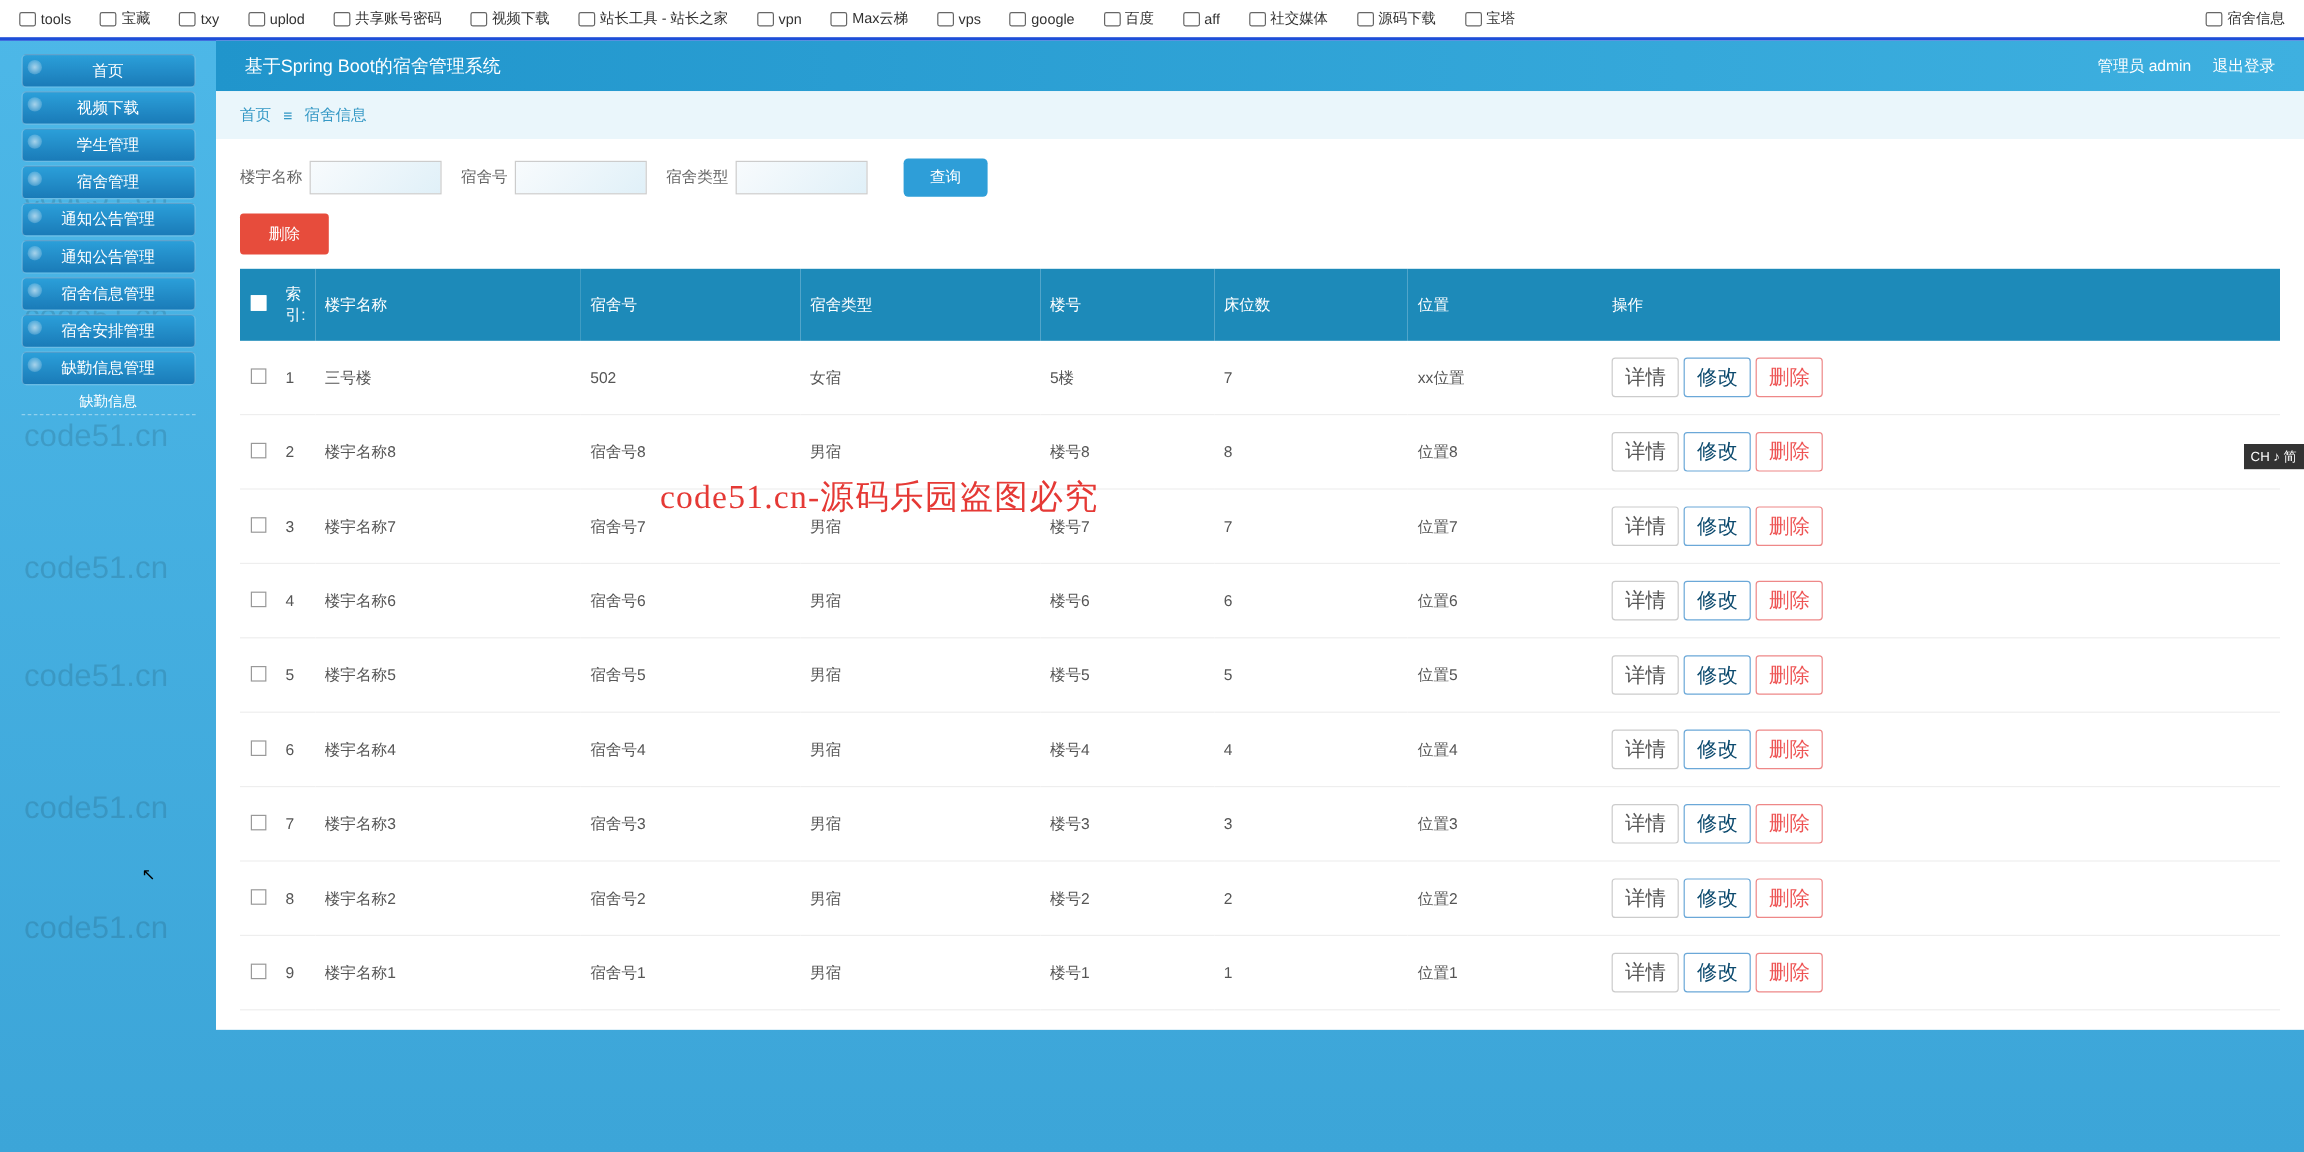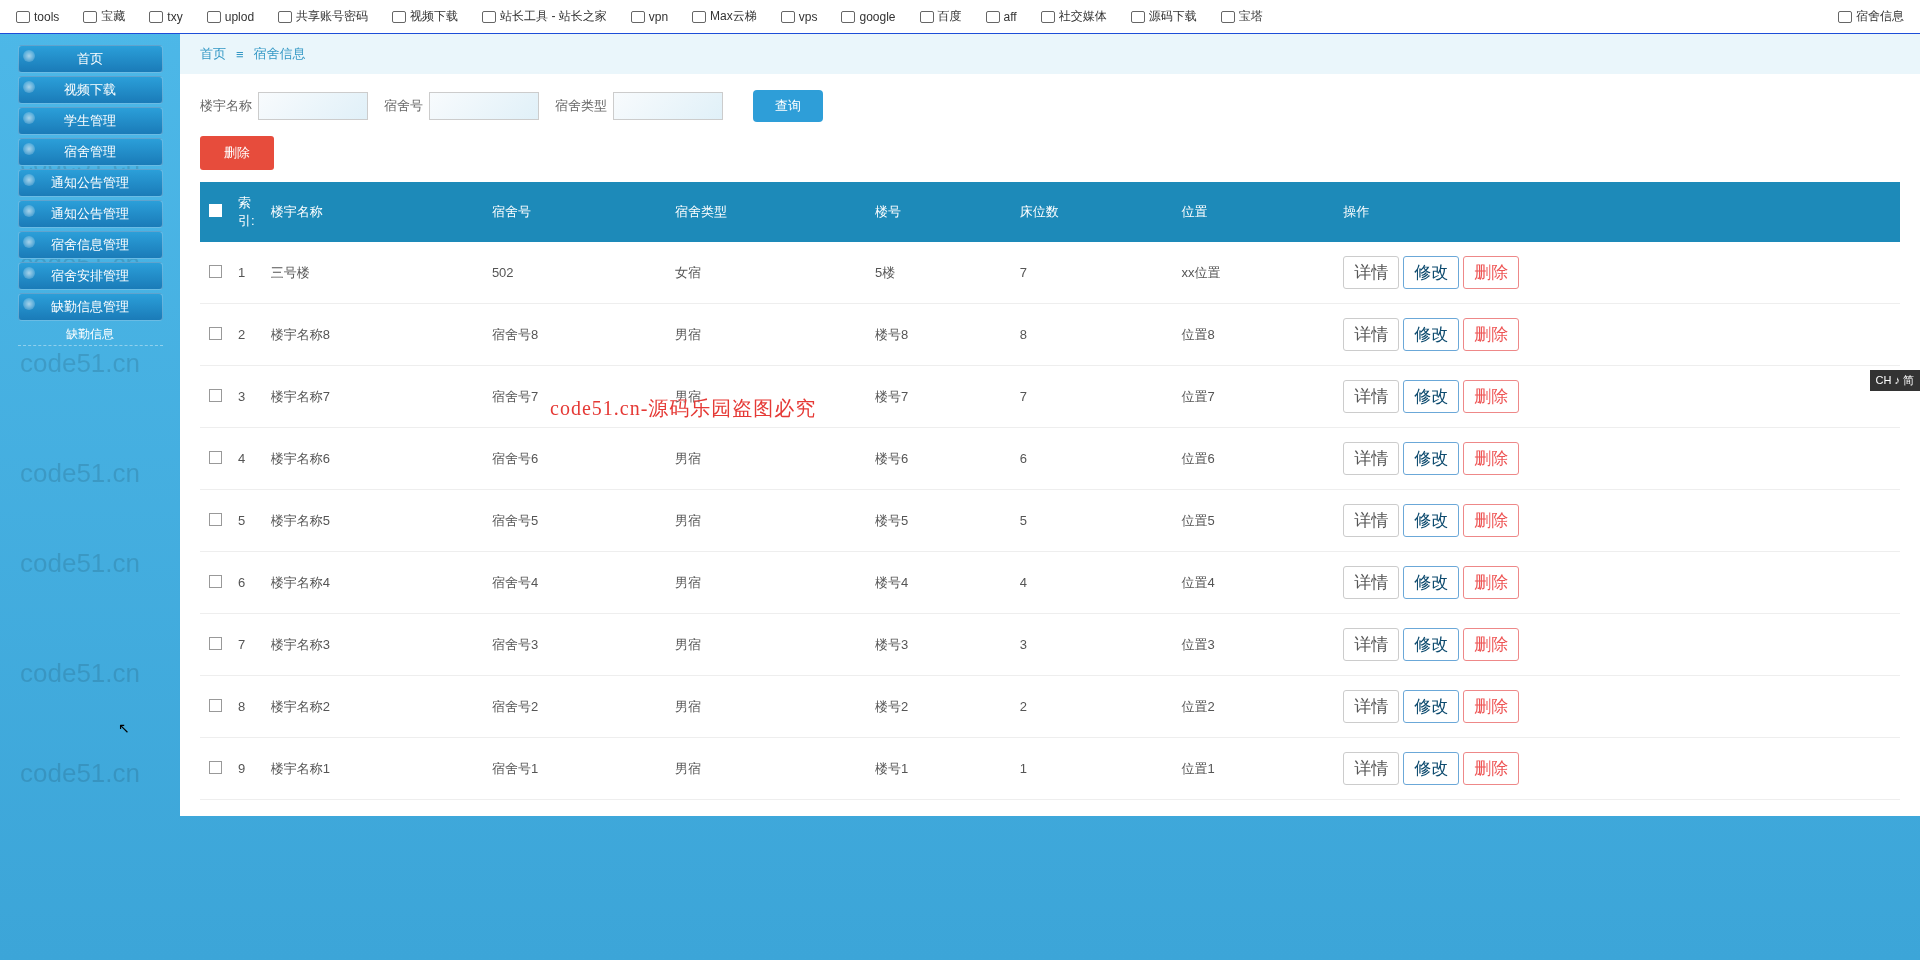--- a/index.html
+++ b/index.html
@@ -1,18 +1,18 @@
 <!DOCTYPE html>
 <html><head>
 <meta charset="utf-8">
 <style>
 * { margin: 0; padding: 0; box-sizing: border-box; font-family: "Microsoft YaHei", Arial, sans-serif; }
 body { background: linear-gradient(180deg, #4db8e8 0%, #3ca5d8 100%); min-height: 960px; overflow: hidden; position: relative; }
 
-.bookmark-bar { background: #fff; height: 34px; display: flex; align-items: center; padding: 0 16px; gap: 20px; border-bottom: 1px solid #1d4ed8; }
+.bookmark-bar { background: #fff; height: 34px; display: flex; align-items: center; padding: 0 16px; gap: 20px; border-bottom: 3px solid #1d4ed8; }
 .bookmark-item { display: flex; align-items: center; gap: 4px; font-size: 12px; color: #333; cursor: pointer; }
 .bookmark-item .folder-icon { width: 14px; height: 12px; border: 1px solid #666; border-radius: 2px; display: inline-block; }
 .bookmark-spacer { flex: 1; }
 
 .watermarks { position: absolute; top: 38px; left: 0; width: 100%; height: 900px; pointer-events: none; z-index: 0; }
 .wm { position: absolute; font-size: 26px; color: rgba(0,0,0,0.12); font-family: Arial; }
 
 .layout { display: flex; position: relative; z-index: 1; }
 .sidebar { width: 180px; padding: 8px 10px; }
 .menu-btn { width: 145px; height: 28px; margin: 3px auto; background: linear-gradient(180deg, #2b9fd9, #1a7bb8); color: #fff; font-size: 13px; display: flex; align-items: center; justify-content: center; border-radius: 4px; border: 1px solid rgba(255,255,255,0.3); cursor: pointer; position: relative;}
@@ -39,21 +39,21 @@
 .data-table thead th:nth-child(2) { width: 30px; }
 .data-table tbody td { padding: 14px 8px; border-bottom: 1px solid #eee; color: #555; }
 .data-table tbody td:first-child { text-align: center;}
 .checkbox { display:inline-block; width:13px; height:13px; border:1px solid #999; background:#fff; }
 .op-btns { display: flex; gap: 4px; }
 .btn-sm { padding: 4px 10px; font-size: 17px; border-radius: 3px; cursor: pointer; }
 .btn-detail { background:#fff; border:1px solid #ccc; color:#555; }
 .btn-edit { background:#fff; border:1px solid #6ba8d8; color:#0c4a6e; }
 .btn-del { background:#fff; border:1px solid #e88; color:#e55; }
 
-.overlay-text { position: absolute; top: 395px; left: 550px; font-size: 20px; color: #e53935; font-family: "SimSun", serif; z-index: 10; pointer-events: none; font-weight: 500; letter-spacing: 1px;}
+.overlay-text { position: absolute; top: 395px; left: 550px; font-size: 28px; color: #e53935; font-family: "SimSun", serif; z-index: 10; pointer-events: none; font-weight: 500; letter-spacing: 1px;}
 .ime-badge { position: absolute; right: 0; top: 370px; background: #333; color:#fff; font-size:11px; padding:3px 6px; z-index: 20; }
 .cursor-pointer { position: absolute; left: 118px; top: 720px; font-size: 14px; z-index: 30; }
 </style>
 </head>
 <body>
 
 <div class="bookmark-bar">
   <div id="bookmarks-container" style="display:flex; gap:24px;">
       <div class="bookmark-item">
         <span class="folder-icon"></span>
@@ -214,20 +214,27 @@
         <div class="menu-btn">宿舍信息管理</div>
         <div class="menu-btn">宿舍安排管理</div>
         <div class="menu-btn">缺勤信息管理</div>
       </div>
     <div class="menu-sub">
       <span>缺勤信息</span>
     </div>
   </div>
 
   <div class="main">
+    <div class="topbar">
+      <span>基于Spring Boot的宿舍管理系统</span>
+      <div class="topbar-right">
+        <span>管理员 admin</span>
+        <span style="cursor:pointer;">退出登录</span>
+      </div>
+    </div>
 
     <div class="breadcrumb">
       <span>首页</span>
       <span>≡</span>
       <span>宿舍信息</span>
     </div>
 
     <div class="content">
       <div class="search-row">
         <div class="search-group">

